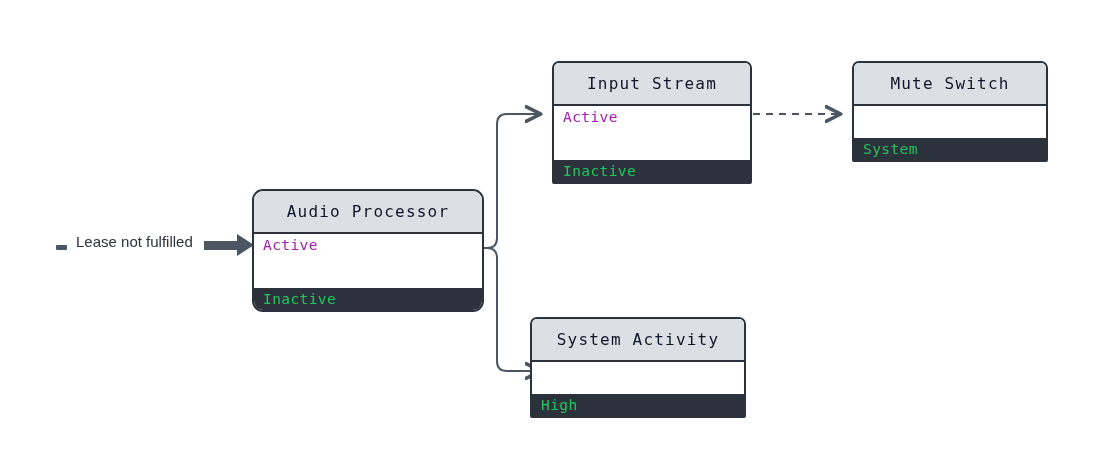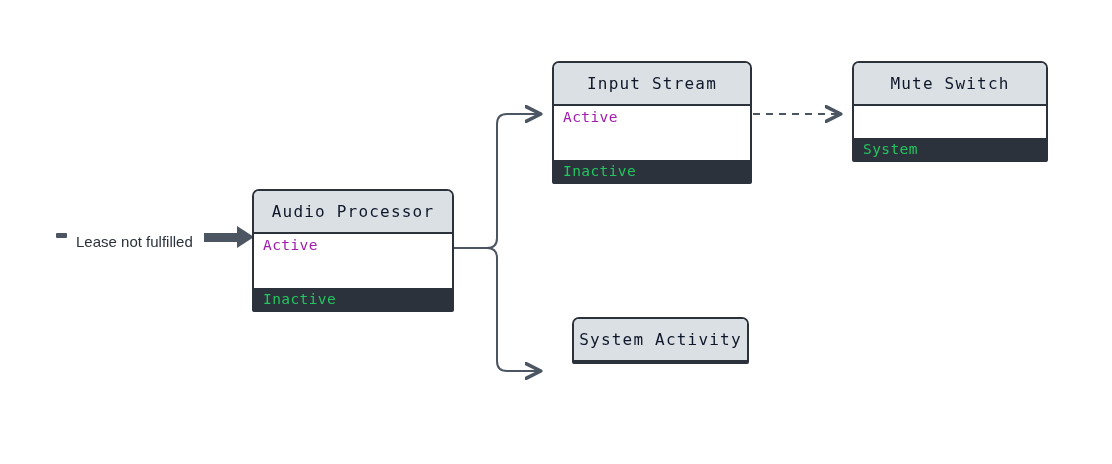--- a/index.html
+++ b/index.html
@@ -59,21 +59,21 @@
   .node-row.dark {
     background: #2b323b;
     color: #22c55e;
     margin-top: 32px;
   }
 
   
   .ext-label {
     position: absolute;
     display: flex;
-    align-items: flex-start;
+    align-items: flex-end;
     gap: 9px;
     font-family: "Liberation Sans", "DejaVu Sans", sans-serif;
     font-size: 15px;
     color: #2b323b;
     white-space: nowrap;
   }
   .ext-dash {
     display: inline-block;
     width: 11px;
     height: 5px;
@@ -119,34 +119,35 @@
 
     <path d="M753,114 L840,114" fill="none" stroke="#4b5662" stroke-width="2" stroke-dasharray="7 6" marker-end="url(#thin-arrow-dash)"></path>
   </svg>
 
   <div class="ext-label" style="left:56px; top:233px;">
     <span class="ext-dash"></span>
     <span>Lease not fulfilled</span>
     <span class="ext-arrow"></span>
   </div>
 
-  <div class="node" style="left:252px; top:189px; width:202px;">
+  <div class="node" style="left:252px; top:189px; width:232px;border-radius:11px;">
     <div class="node-title">Audio Processor</div>
     <div class="node-row light">Active</div>
     <div class="node-row dark">Inactive</div>
   </div>
 
   <div class="node" style="left:552px; top:61px; width:200px;">
     <div class="node-title">Input Stream</div>
     <div class="node-row light">Active</div>
     <div class="node-row dark">Inactive</div>
   </div>
 
   <div class="node" style="left:852px; top:61px; width:196px;">
     <div class="node-title">Mute Switch</div>
     <div class="node-row dark">System</div>
   </div>
 
-  <div class="node" style="left:572px; top:317px; width:177px;">
+  <div class="node" style="left:530px; top:317px; width:216px;">
     <div class="node-title">System Activity</div>
+    <div class="node-row dark">High</div>
   </div>
 
 </div>
 
 </body></html>

